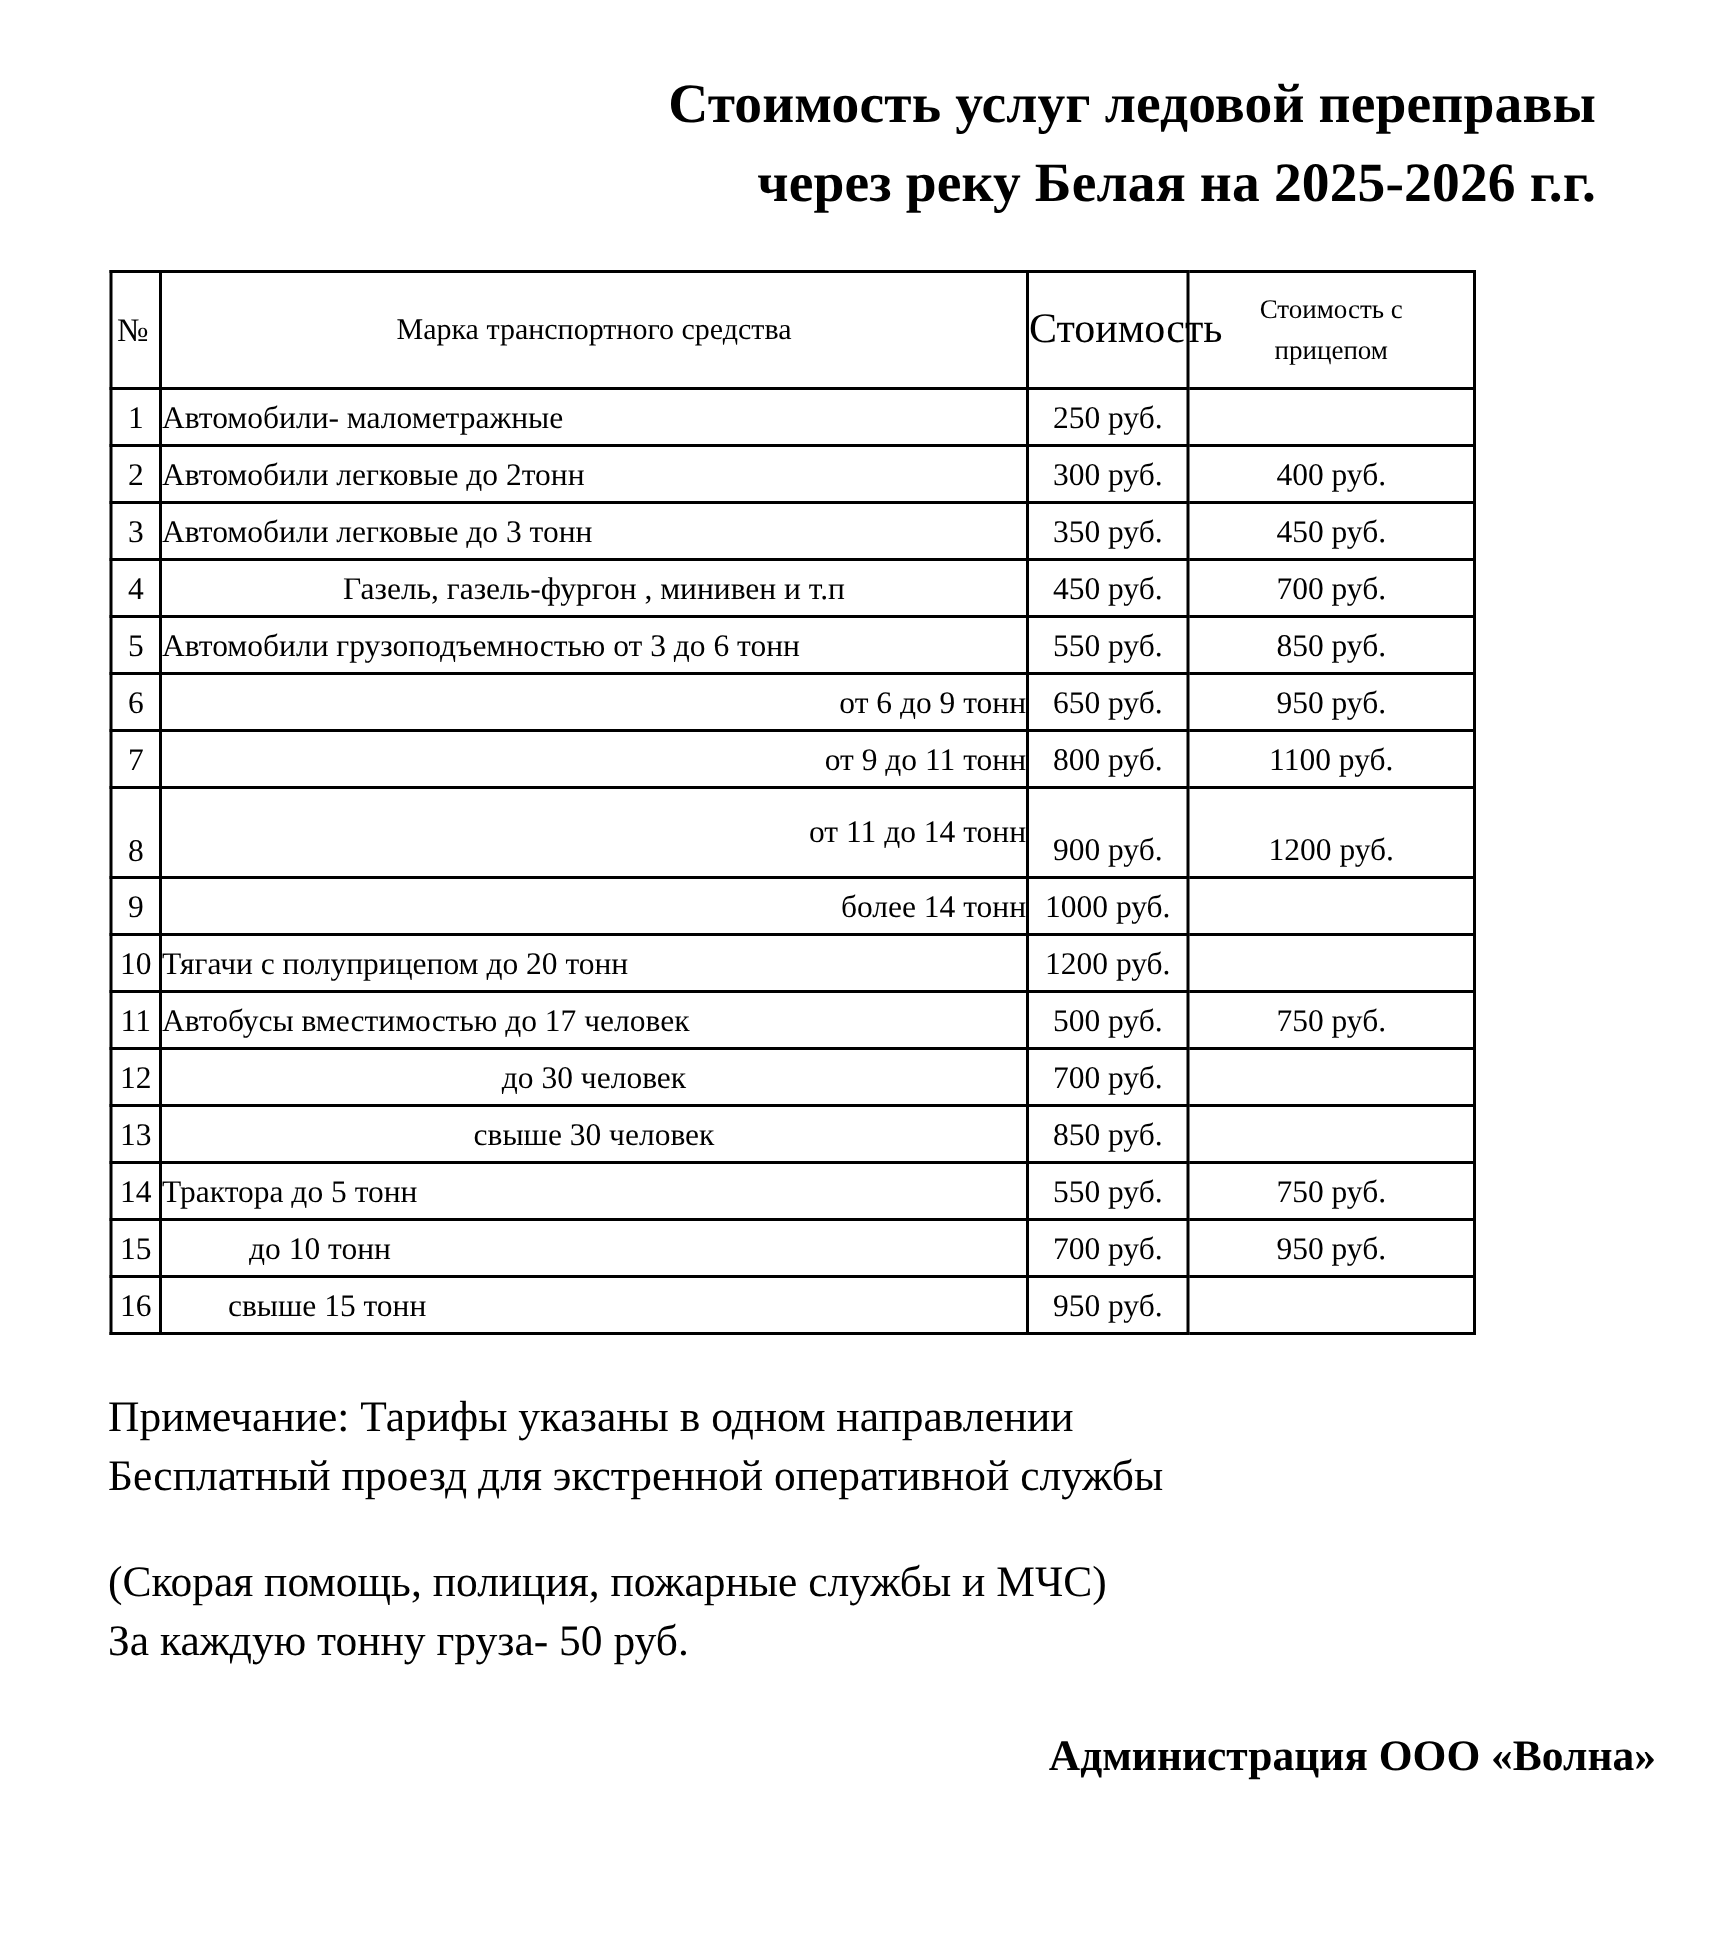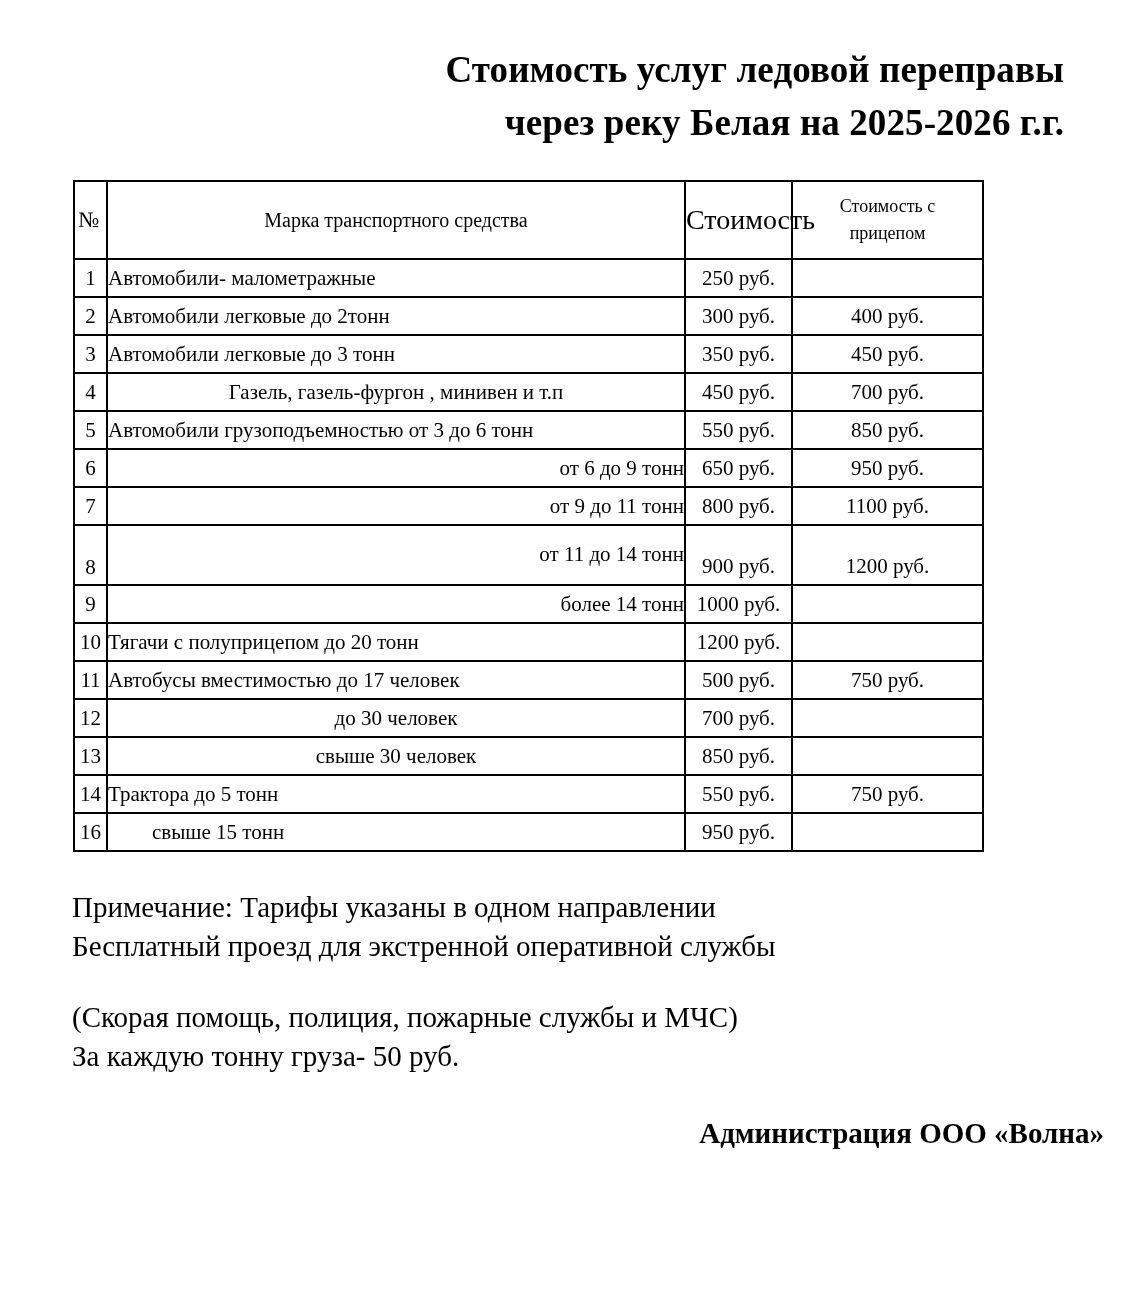--- a/index.html
+++ b/index.html
@@ -246,20 +246,26 @@
             <td class="price">850 руб.</td>
             <td class="trail"></td>
           </tr>
           <tr>
             <td class="num">14</td>
             <td class="desc a-left">Трактора  до 5 тонн</td>
             <td class="price">550 руб.</td>
             <td class="trail">750 руб.</td>
           </tr>
           <tr>
+            <td class="num">15</td>
+            <td class="desc a-indent">до 10 тонн</td>
+            <td class="price">700 руб.</td>
+            <td class="trail">950 руб.</td>
+          </tr>
+          <tr>
             <td class="num">16</td>
             <td class="desc a-indent2">свыше 15 тонн</td>
             <td class="price">950 руб.</td>
             <td class="trail"></td>
           </tr>
         </tbody>
     </table>
   </div>
 
   <div class="notes">

